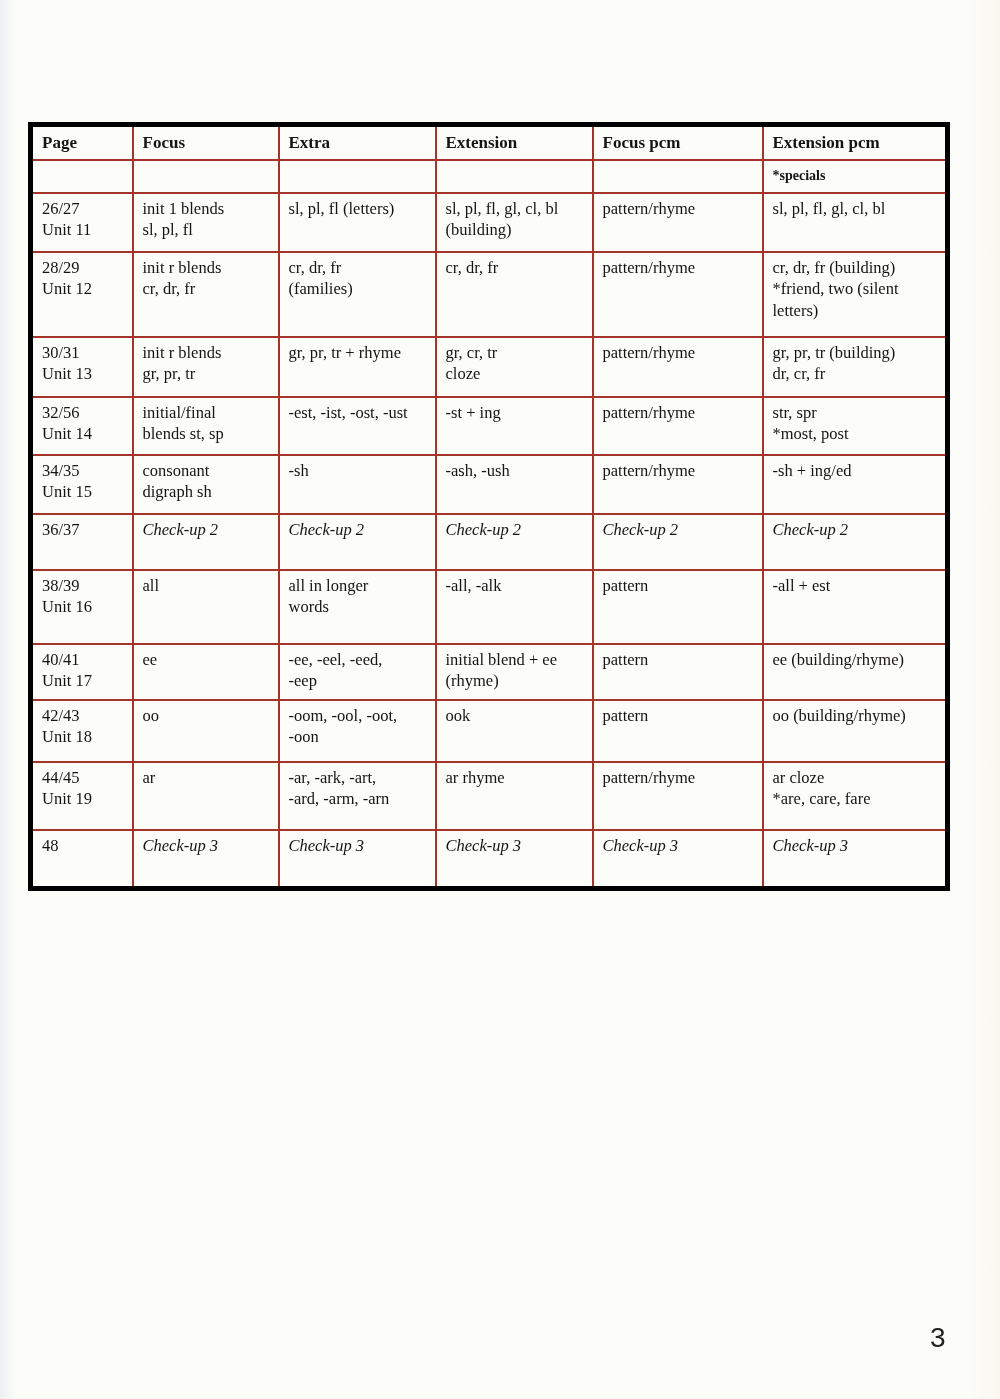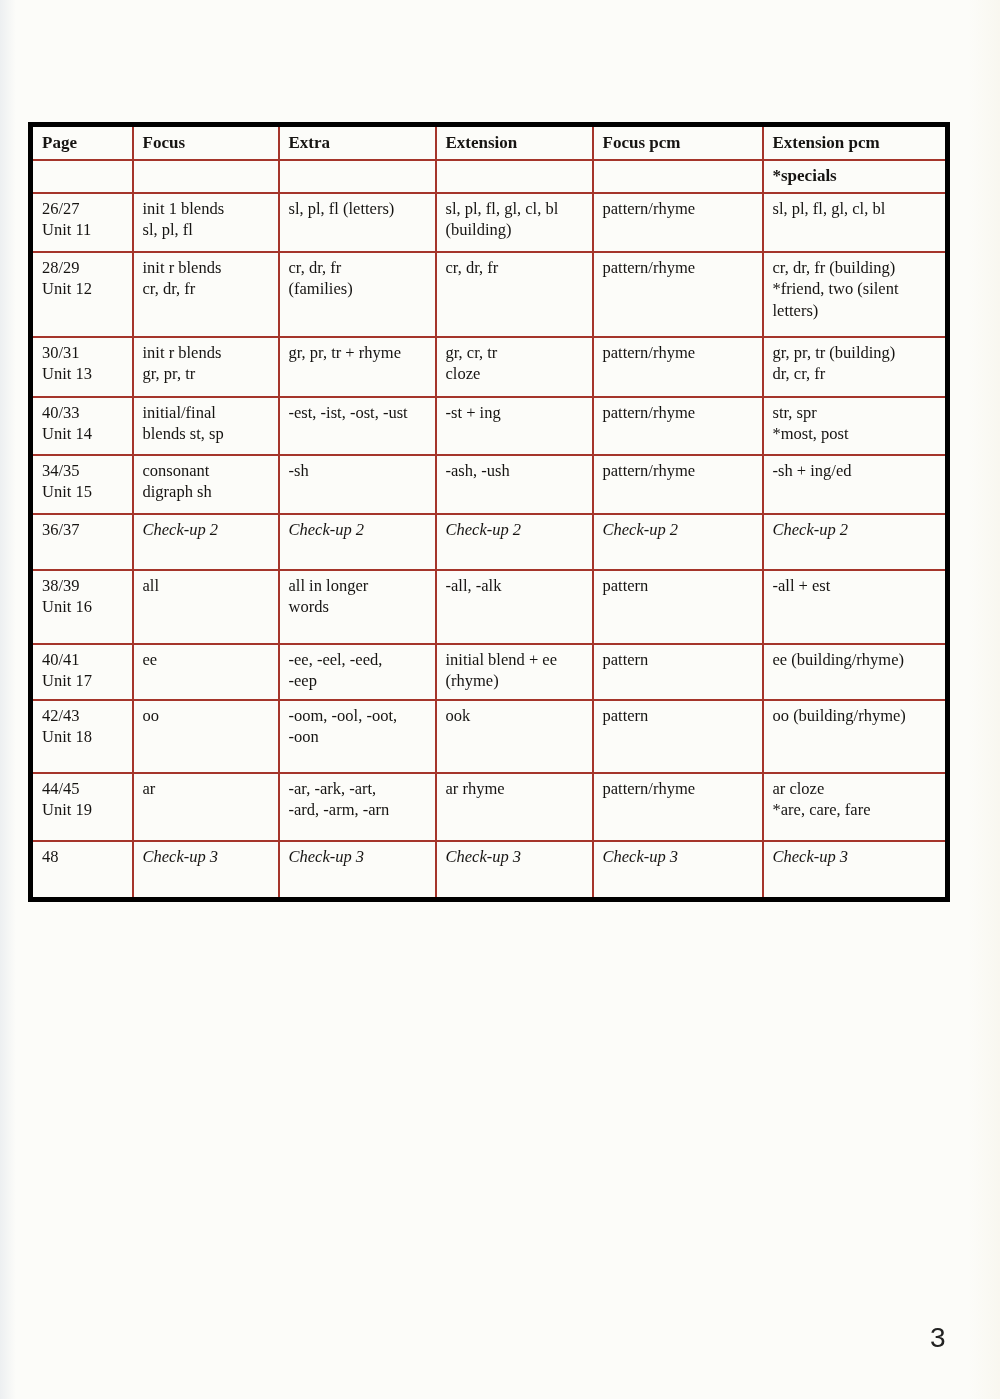--- a/index.html
+++ b/index.html
@@ -61,36 +61,36 @@
     font-weight: normal;
     overflow: hidden;
   }
   thead th {
     font-weight: bold;
     font-size: 17px;
     padding-top: 5px;
   }
   td.subheader {
     font-weight: bold;
-    font-size: 17px;
+    font-size: 14px;
   }
   td.italic {
     font-style: italic;
   }
   thead tr:nth-child(1) { height: 35px; }
   thead tr:nth-child(2) { height: 33px; }
   tbody tr:nth-child(1)  { height: 59px; }
   tbody tr:nth-child(2)  { height: 85px; }
   tbody tr:nth-child(3)  { height: 60px; }
   tbody tr:nth-child(4)  { height: 58px; }
   tbody tr:nth-child(5)  { height: 59px; }
   tbody tr:nth-child(6)  { height: 56px; }
   tbody tr:nth-child(7)  { height: 74px; }
   tbody tr:nth-child(8)  { height: 56px; }
-  tbody tr:nth-child(9)  { height: 73px; }
+  tbody tr:nth-child(9)  { height: 62px; }
   tbody tr:nth-child(10) { height: 68px; }
   tbody tr:nth-child(11) { height: 59px; }
   tbody tr:nth-child(12) { height: 56px; }
   .page-number {
     position: absolute;
     left: 930px;
     top: 1322px;
     font-family: "Liberation Sans", "DejaVu Sans", sans-serif;
     font-size: 28px;
     color: #222222;
@@ -158,21 +158,21 @@
           <td>init r blends
 gr, pr, tr</td>
           <td>gr, pr, tr + rhyme</td>
           <td>gr, cr, tr
 cloze</td>
           <td>pattern/rhyme</td>
           <td>gr, pr, tr (building)
 dr, cr, fr</td>
         </tr>
         <tr>
-          <td>40/33
+          <td>32/56
 Unit 14</td>
           <td>initial/final
 blends st, sp</td>
           <td>-est, -ist, -ost, -ust</td>
           <td>-st + ing</td>
           <td>pattern/rhyme</td>
           <td>str, spr
 *most, post</td>
         </tr>
         <tr>

